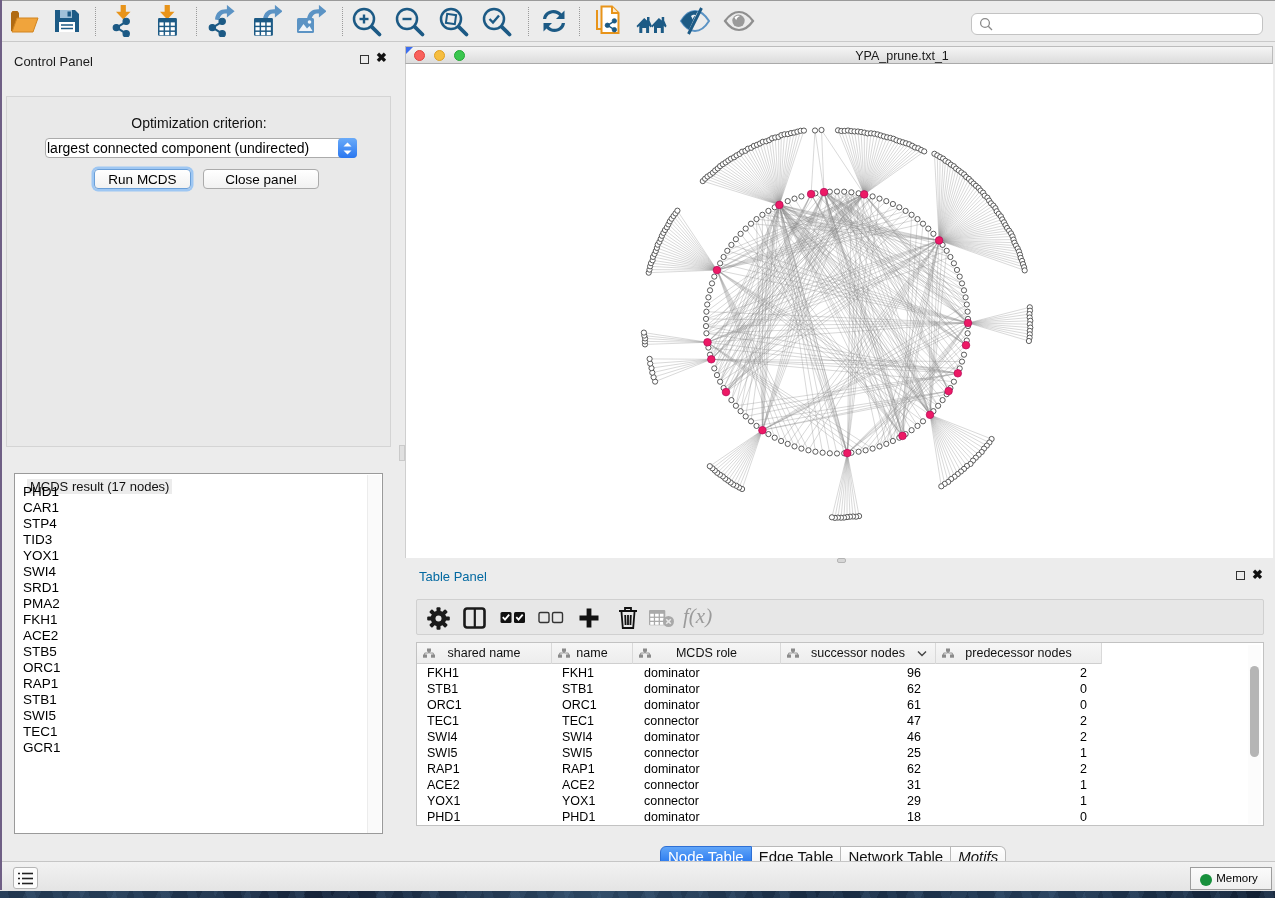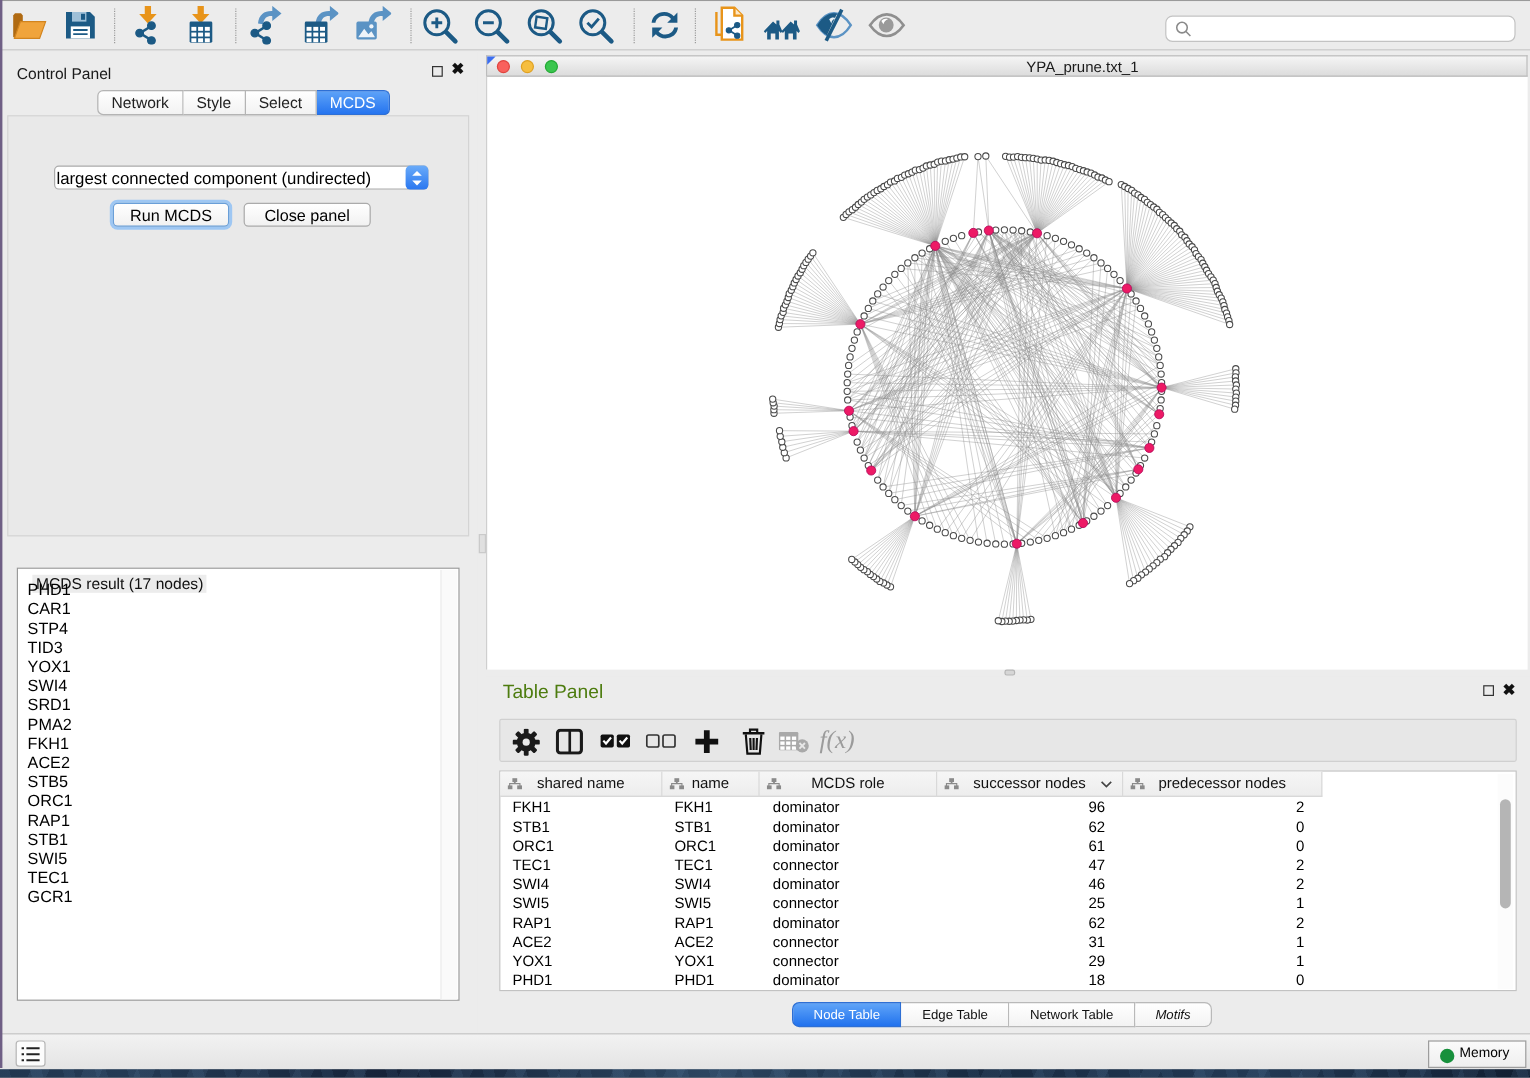--- a/index.html
+++ b/index.html
@@ -34,54 +34,54 @@
   #cp-body { position:absolute; left:6px; top:53px; width:385px; height:351px; background:#e9e9e9;
     border:1px solid #d4d4d4; }
   #opt-label { position:absolute; left:0; top:72px; width:398px; text-align:center; font-size:14px; color:#111; }
   #combo { position:absolute; left:45px; top:95px; width:312px; height:20px; background:#fff;
     border:1px solid #ababab; border-radius:4px; font-size:14px; line-height:19px; color:#000; padding-left:1px; }
   #combo-btn { position:absolute; right:-1px; top:-1px; width:19px; height:20px; border-radius:4px;
     background:linear-gradient(#6aabf9,#2a77f0); }
   .btn { position:absolute; height:20px; background:linear-gradient(#ffffff,#f1f1f1); border:1px solid #ababab;
     border-radius:4px; font-size:13.5px; text-align:center; line-height:19px; color:#000; }
   #btn-run { left:94px; top:126px; width:97px; box-shadow:0 0 0 2.5px #9ec7f3; border-color:#6a9fd8; }
-  #btn-close { left:203px; top:126px; width:106px; }
+  #btn-close { left:203px; top:126px; width:116px; }
 
   #fieldset { position:absolute; left:14px; top:430px; width:369px; height:361px; background:#fff; border:1px solid #9a9a9a; }
   #fs-legend { position:absolute; left:12px; top:-8px; background:#ececec; padding:0 3px; font-size:13px; color:#111;margin-top:13px; }
   #fs-list { position:absolute; left:8px; top:10px; font-size:13.5px; line-height:16px; color:#000; }
   #fs-scroll { position:absolute; right:1px; top:1px; width:14px; height:358px; background:#fafafa; border-left:1px solid #ececec; }
 
   
   #netpanel { left:405px; top:45px; width:868px; height:637px;border-radius:17px; }
   #net-title { position:absolute; left:0; top:0; width:868px; height:18px;
     background:linear-gradient(#f5f5f5,#dcdcdc); border:1px solid #bcbcbc; border-bottom:1px solid #aaa; }
   #net-title .t { position:absolute; left:126px; right:0; top:2px; text-align:center; font-size:12.5px; color:#1a1a1a; }
   .tl { position:absolute; top:3px; width:11px; height:11px; border-radius:50%; }
   #net-canvas { position:absolute; left:0; top:18px; width:868px; height:494px; background:#fff; border-left:1px solid #cfcfcf; }
   #corner-tri { position:absolute; left:0; top:0; width:0; height:0; border-top:7px solid #3c6ef0; border-right:7px solid transparent; }
 
   
   #tpanel { left:405px; top:563px; width:870px; height:297px; background:#ececec; }
-  #tp-title { position:absolute; left:14px; top:5px; font-size:16px; color:#4d7c0f; }
+  #tp-title { position:absolute; left:14px; top:5px; font-size:13px; color:#0369a1; }
   #tp-float { position:absolute; left:831px; top:7px; width:9px; height:9px; border:1.5px solid #333; }
   #tp-close { position:absolute; left:847px; top:3px; font-size:13px; font-weight:bold; color:#111; }
   #tp-toolbar { position:absolute; left:11px; top:35px; width:848px; height:36px; background:#e7e7e7;
     border:1px solid #d0d0d0; border-radius:2px; }
   #tp-table { position:absolute; left:11px; top:78px; width:848px; height:184px; background:#fff; border:1px solid #c2c2c2; }
   #tp-head { position:absolute; left:0; top:0; height:21px; background:linear-gradient(#f6f6f6,#ededed); border-bottom:1px solid #cfcfcf; }
   .hcell { position:absolute; top:0; height:21px; border-right:1px solid #d9d9d9; font-size:12.5px; color:#111; text-align:center; line-height:21px; }
   .hico { position:absolute; left:6px; top:5px; }
   .trow { position:absolute; left:0; height:16px; font-size:12.5px; color:#000; }
   .tc { position:absolute; top:0; height:16px; line-height:16px; }
   #tp-scroll { position:absolute; right:2px; top:2px; width:13px; height:179px; background:#fcfcfc; }
   #tp-thumb { position:absolute; left:2px; top:21px; width:9px; height:91px; background:#b5b5b5; border-radius:5px; }
   #tp-tabs { position:absolute; left:255px; top:271px; height:21px; }
-  .ttab { position:relative; float:left; height:21px; line-height:20px; font-size:11px; color:#111;
-    background:linear-gradient(#fff,#f3f3f3); border:1px solid #b9b9b9; border-left:none; padding:0 17px; }
+  .ttab { position:relative; float:left; height:21px; line-height:20px; font-size:15px; color:#111;
+    background:linear-gradient(#fff,#f3f3f3); border:1px solid #b9b9b9; border-left:none; padding:0 7px;margin-top:11px; }
   .ttab.first { border-left:1px solid #b9b9b9; border-radius:6px 0 0 6px; }
   .ttab.last { border-radius:0 6px 6px 0;font-style:italic; }
   .ttab.sel { background:linear-gradient(#60a5f8,#2172ee); color:#fff; border-color:#2e6fd4; }
 
   
   #statusbar { left:0; top:860px; width:1275px; height:30px; background:linear-gradient(#f2f2f2,#e4e4e4); border-top:1px solid #c6c6c6; }
   #menu-btn { position:absolute; left:13px; top:5px; width:25px; height:22px; background:#fcfcfc; border:1px solid #b5b5b5; border-radius:3px; }
   #mem-btn { position:absolute; left:1190px; top:5px; width:82px; height:23px; background:linear-gradient(#fbfbfb,#efefef); border:1px solid #9d9d9d; font-size:11.5px; line-height:21px; text-align:center; padding-left:12px; color:#000; }
   #mem-dot { position:absolute; left:9px; top:5.5px; width:12px; height:12px; border-radius:50%; background:#17903c; }
 
@@ -259,26 +259,21 @@
           <line x1="9.3" y1="9.3" x2="13" y2="13" stroke="#8a8a8a" stroke-width="1.3"></line>
         </svg>
       </div>
   </div>
 
   <div id="cpanel" class="abs">
     <div id="cp-title">Control Panel</div>
     <div id="cp-float"></div>
     <div id="cp-close">✖</div>
     <div id="cp-body"></div>
-    <div id="cp-tabs">
-      <div class="cptab first">Network</div>
-        <div class="cptab">Style</div>
-        <div class="cptab">Select</div>
-        <div class="cptab sel">MCDS</div>
-    </div>
+    <div id="opt-label">Optimization criterion:</div>
     <div id="combo">largest connected component (undirected)
       <div id="combo-btn">
           <svg width="13" height="15" viewBox="0 0 13 15" style="position:absolute;left:3px;top:3px">
             <path d="M2.5 5.5 L6.5 1.5 L10.5 5.5Z M2.5 9.5 L6.5 13.5 L10.5 9.5Z" fill="#fff"></path>
           </svg>
         </div>
     </div>
     <div class="btn" id="btn-run">Run MCDS</div>
     <div class="btn" id="btn-close">Close panel</div>
     <div id="fieldset">

